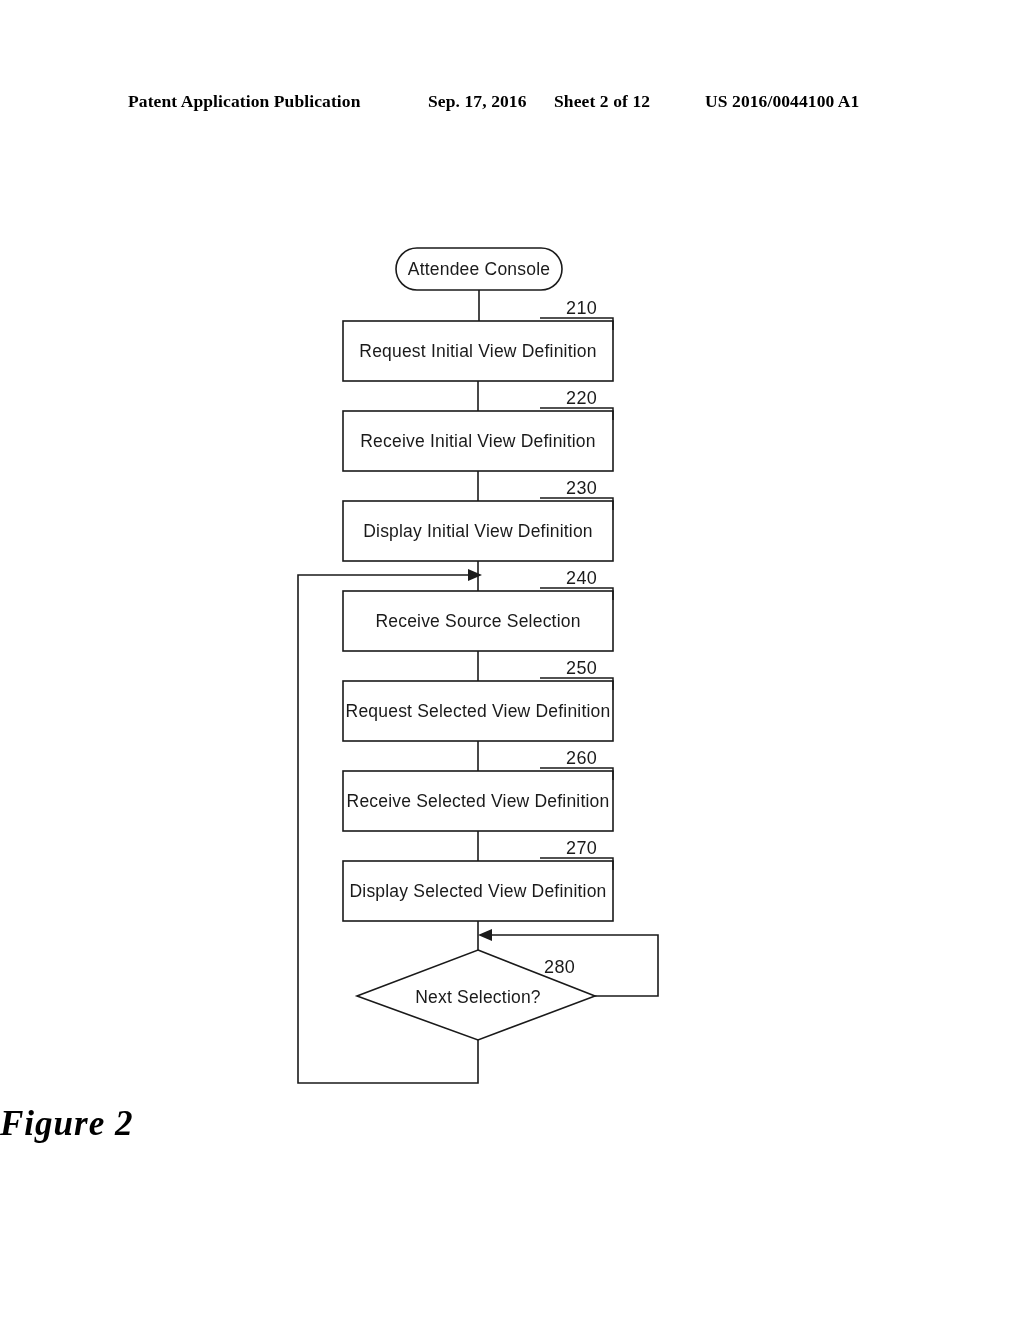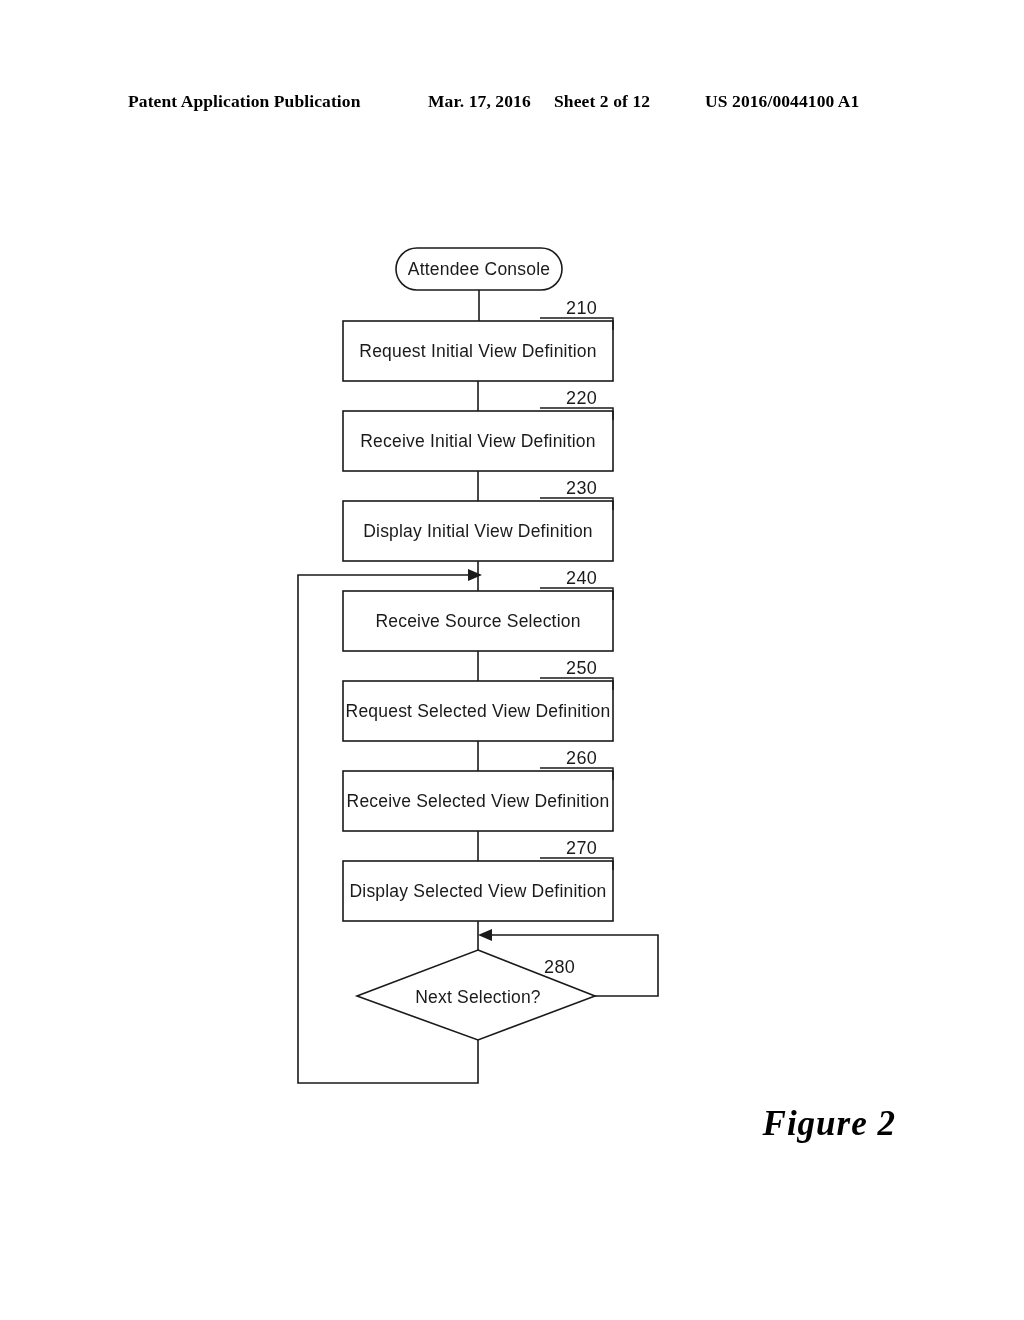--- a/index.html
+++ b/index.html
@@ -105,35 +105,35 @@
     dominant-baseline: alphabetic;
     letter-spacing: 0.4px;
   }
 
   
   .figure-caption {
     position: absolute;
     top: 1104px;
     left: 0;
     width: 896px;
-    text-align: right;
+    text-align: left;
     font-family: "Liberation Serif", serif;
     font-style: italic;
     font-weight: bold;
     font-size: 35px;
     letter-spacing: 1px;
     color: #000000;
   }
 </style>
 </head>
 <body>
 
 <div class="page-header">
   <span class="hdr-pub">Patent Application Publication</span>
-  <span class="hdr-date">Mar. 17, 2016</span>
+  <span class="hdr-date">Sep. 17, 2016</span>
   <span class="hdr-sheet">Sheet 2 of 12</span>
   <span class="hdr-patno">US 2016/0044100 A1</span>
 </div>
 
 <div class="figure-area">
   <svg class="flow" viewBox="0 0 1024 1320" xmlns="http://www.w3.org/2000/svg">
 
     <rect class="node-shape" x="396" y="230" width="166" height="42" rx="21" ry="21"></rect>
     <text class="node-label" x="479" y="252">Attendee Console</text>
 

